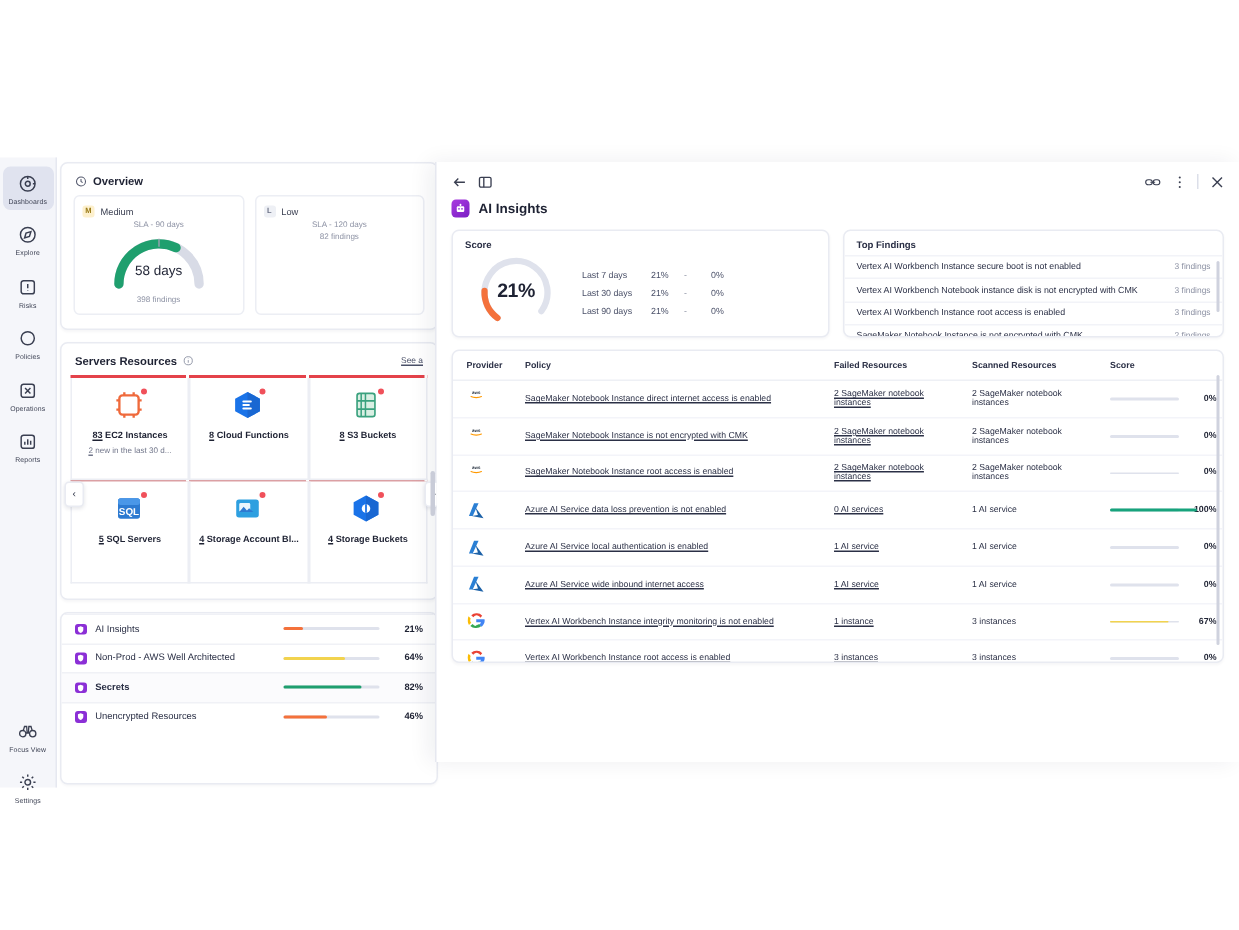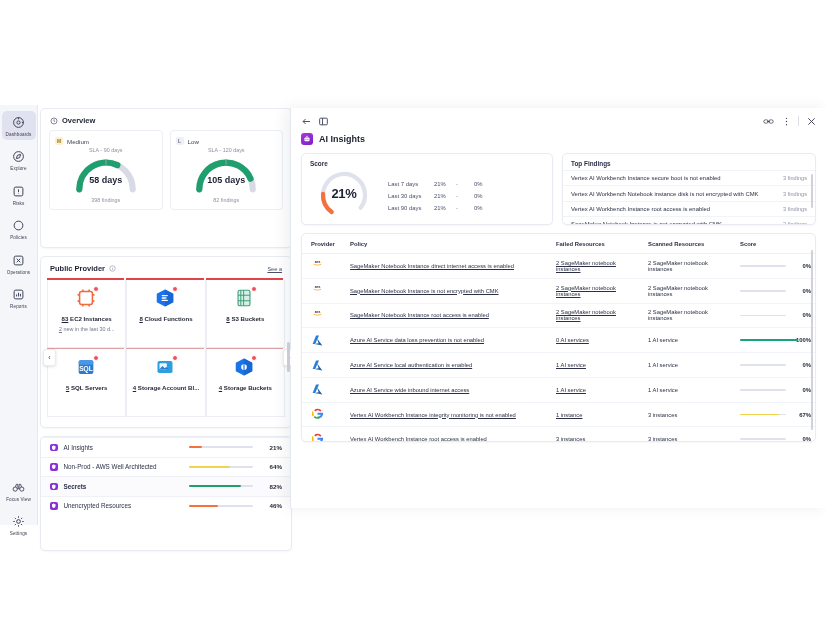--- a/index.html
+++ b/index.html
@@ -40,40 +40,40 @@
     box-shadow: 0 1px 2px rgba(20,25,60,.04);
   }
   .card-title-row { display: flex; align-items: center; padding: 7px 9px 5px; }
   .card-title { font-size: 7.5px; font-weight: bold; color: #1e2233; }
   .card-title-ico { width: 8px; height: 8px; margin-right: 4px; color: #555a6e; }
   .card-title-ico svg { width: 8px; height: 8px; display: block; }
   .info-ico { width: 7px; height: 7px; margin-left: 4px; color: #8d92a4; }
   .info-ico svg { width: 7px; height: 7px; display: block; }
 
   
-  .overview-card { height: 140px; }
+  .overview-card { height: 112px; }
   .gauges { display: flex; gap: 7px; padding: 0 8px 8px; }
   .gauge-card {
     flex: 1; border: 1px solid #eceef4; border-radius: 4px; background: #fff;
     padding: 6px 5px 6px; display: flex; flex-direction: column; align-items: center;
   }
   .gauge-head { align-self: flex-start; display: flex; align-items: center; gap: 4px; margin-bottom: 2px; }
   .sev-badge {
     width: 8px; height: 8px; border-radius: 2px; font-size: 5px; font-weight: bold;
     display: flex; align-items: center; justify-content: center; color: #8a6b12;
   }
   .sev-badge.medium { background: #fdf0cd; color: #9a7b17; }
   .sev-badge.low { background: #eef0f5; color: #6b7186; }
   .sev-name { font-size: 6.2px; color: #3a3f51; }
   .sla-lbl { font-size: 5.4px; color: #8d92a4; margin-bottom: 1px; }
   .gauge-wrap { position: relative; width: 78px; height: 42px; }
   .gauge-wrap svg { width: 78px; height: 42px; display: block; }
   .gauge-val {
     position: absolute; left: 0; right: 0; top: 21px; text-align: center;
-    font-size: 9px; font-weight: bold; color: #1e2233;
+    font-size: 9px; font-weight: normal; color: #1e2233;
   }
   .gauge-sub { font-size: 5.4px; color: #8d92a4; margin-top: 1px; }
 
   
   .pubres-card { margin-top: 8px; height: 172px; position: relative; overflow: hidden; }
   .see-all { margin-left: auto; font-size: 5.6px; color: #4a5068; text-decoration: underline; cursor: pointer; }
   .res-grid { display: grid; grid-template-columns: repeat(3, 1fr); gap: 0; padding: 0 6px; }
   .res-tile {
     border: 1px solid #eceef4; border-top: none; padding: 7px 4px 8px;
     display: flex; flex-direction: column; align-items: center; min-height: 68px; cursor: pointer;
@@ -304,36 +304,28 @@
       <div class="gauge-val">58 days</div>
     </div>
     <div class="gauge-sub">398 findings</div>
   </div>
   <div class="gauge-card">
     <div class="gauge-head">
       <span class="sev-badge low">L</span>
       <span class="sev-name">Low</span>
     </div>
     <div class="sla-lbl">SLA - 120 days</div>
-    <div class="gauge-wrap">
-      <svg viewBox="0 0 78 44">
-    <path d="M11 37 A28 28 0 0 1 67 36.99999999999999" fill="none" stroke="#d8dbe6" stroke-width="6.5" stroke-linecap="round"></path>
-    <path d="M11 37 A28 28 0 0 1 64.69712951915147 25.879859062226153" fill="none" stroke="#1f9f6e" stroke-width="6.5" stroke-linecap="round"></path>
-    <path d="M39 5.4 v5.6" stroke="#9ca1b2" stroke-width="1"></path>
-  </svg>
-      <div class="gauge-val">105 days</div>
-    </div>
     <div class="gauge-sub">82 findings</div>
   </div>
         </div>
     </section>
 
     <section class="card pubres-card">
       <div class="card-title-row">
-        <span class="card-title">Public Provider</span>
+        <span class="card-title">Servers Resources</span>
         <span class="info-ico">
           <svg viewBox="0 0 16 16" fill="none" stroke="currentColor" stroke-width="1.4">
             <circle cx="8" cy="8" r="6.2"></circle>
               <path d="M8 7v4M8 4.8v.6"></path>
           </svg>
         </span>
         <span class="see-all">See a</span>
       </div>
       <div class="res-bars">
           <div></div>

